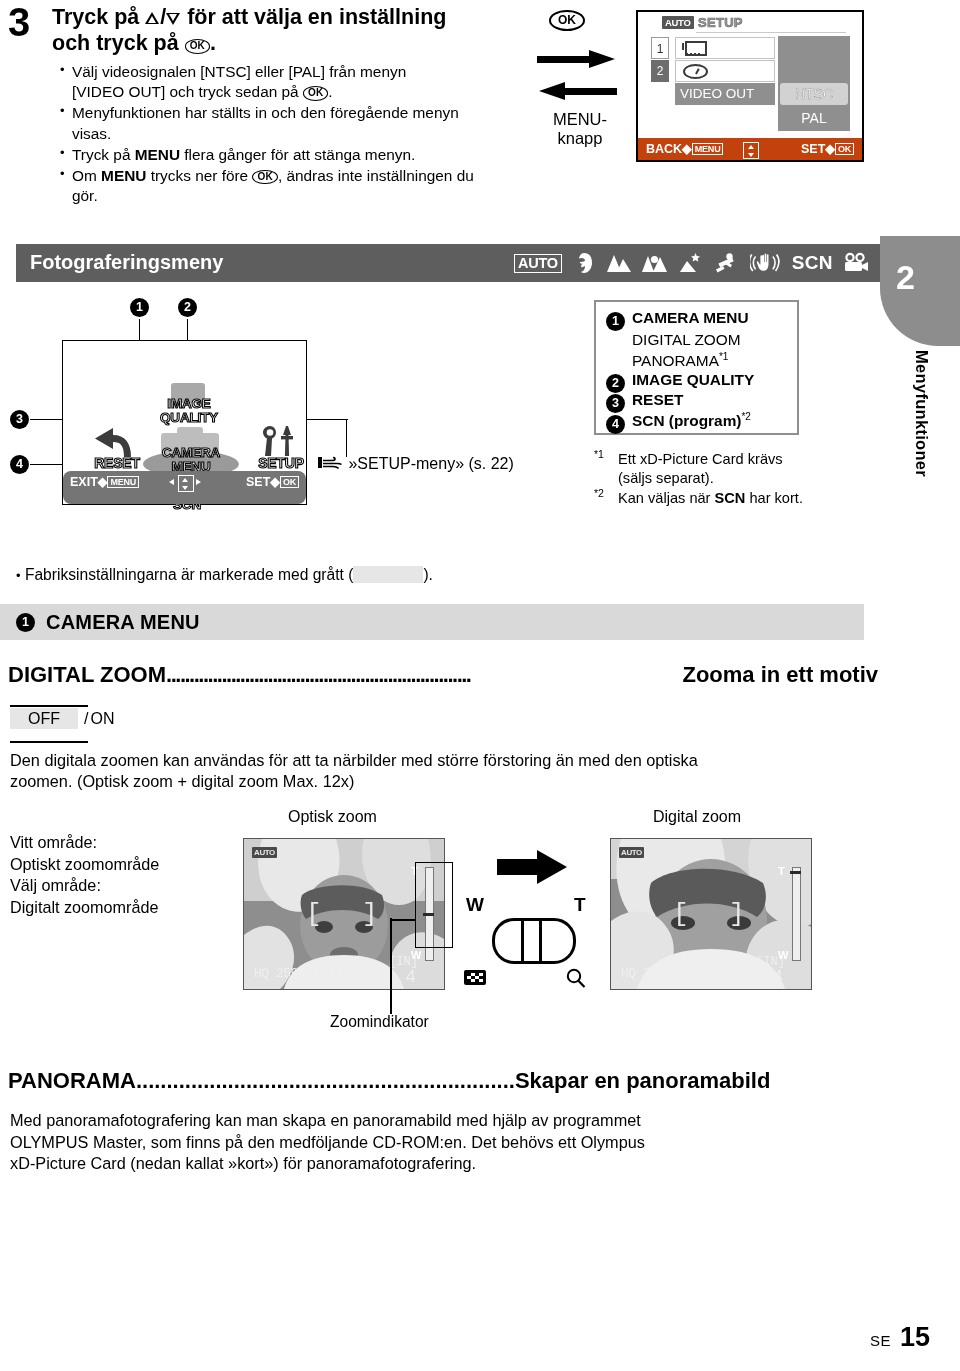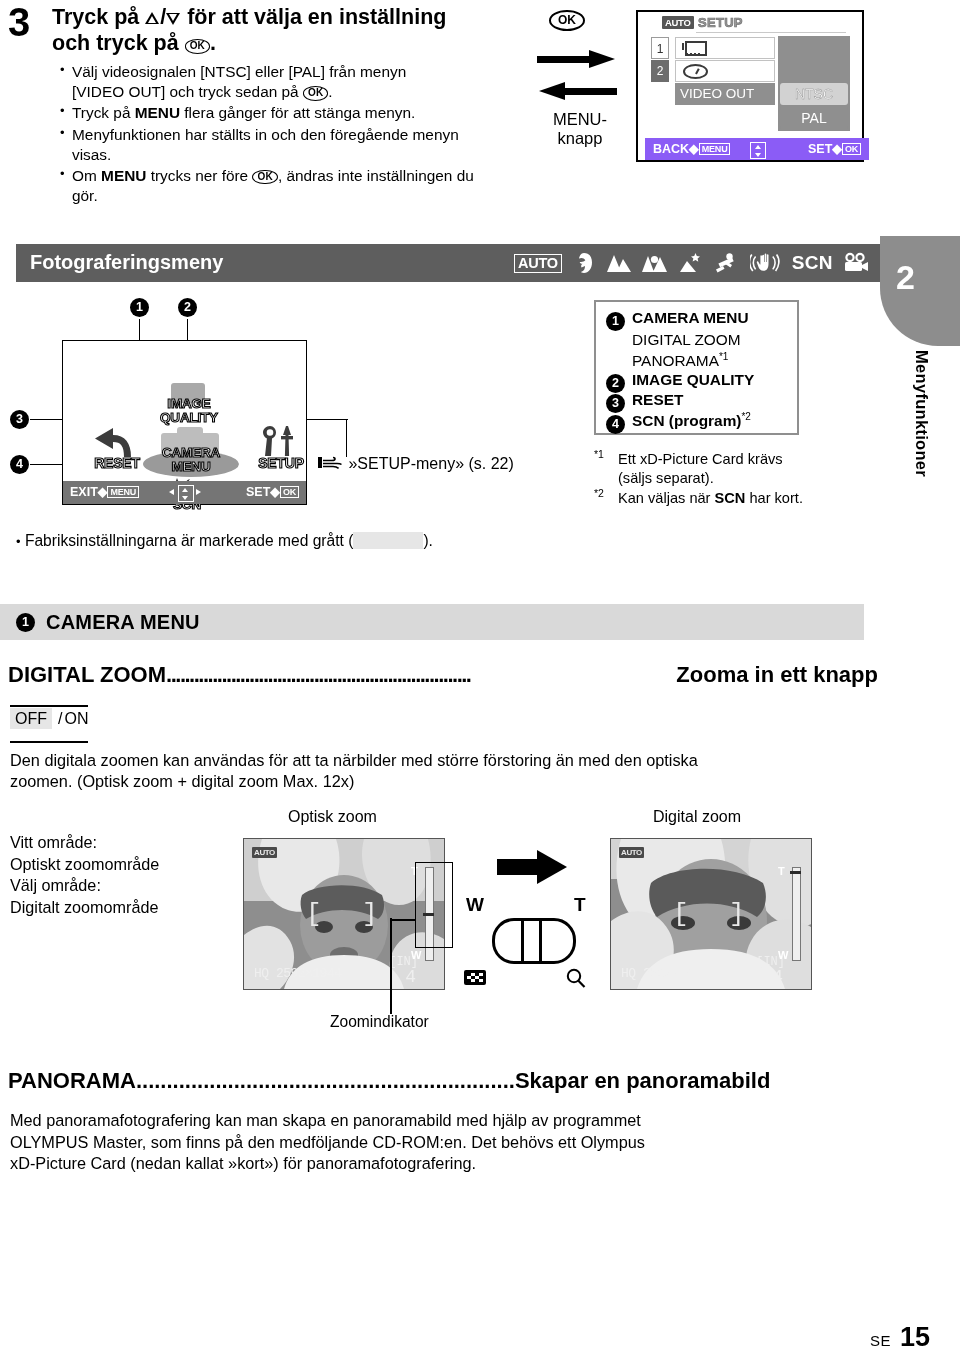--- a/index.html
+++ b/index.html
@@ -85,21 +85,21 @@
   .clock-icon:after { content:""; position:absolute; left:10px; top:2px; width:1.8px; height:6px;
       background:#3a3a3a; transform:rotate(28deg); transform-origin:bottom;}
   .videoout { position:absolute; left:37px; top:71px; width:100px; height:22px; background:#8f8f8f;
       color:#fff; font-size:13.5px; line-height:22px; padding-left:5px; box-sizing:border-box;}
   .right-panel { position:absolute; left:140px; top:24px; width:72px; height:95px; background:#8f8f8f; }
   .opt-ntsc { position:absolute; left:142px; top:71px; width:68px; height:22px; background:#d2d2d2;
       color:#fff; -webkit-text-stroke:.4px #8a8a8a; font-size:14px; line-height:22px; text-align:center;
       border-radius:3px; box-sizing:border-box;}
   .opt-pal { position:absolute; left:142px; top:95px; width:68px; height:22px; background:#8f8f8f;
       color:#fff; font-size:14px; line-height:22px; text-align:center; border-radius:3px; box-sizing:border-box;}
-  .lcd-bottom { position:absolute; left:0; bottom:0; width:100%; height:22px; background:#8b5cf6;margin-left:7px; }
+  .lcd-bottom { position:absolute; left:0; bottom:0; width:100%; height:22px; background:#c2410c; }
   .lcd-bottom .back { position:absolute; left:8px; top:3px; color:#fff; font-size:12.5px; font-weight:bold; }
   .lcd-bottom .set { position:absolute; right:8px; top:3px; color:#fff; font-size:12.5px; font-weight:bold; }
   .key-box { display:inline-block; border:1.4px solid #fff; font-size:9px; padding:0 2px; font-weight:bold;
       vertical-align:1.5px; letter-spacing:-.2px;}
   .ud-pad { position:absolute; left:50%; top:4px; margin-left:-7px; width:14px; height:15px; border:1.3px solid #fff;}
   .ud-pad:before{content:"";position:absolute;left:3.5px;top:1.5px;width:0;height:0;
       border-left:3.2px solid transparent;border-right:3.2px solid transparent;border-bottom:4.2px solid #fff;}
   .ud-pad:after{content:"";position:absolute;left:3.5px;bottom:1.5px;width:0;height:0;
       border-left:3.2px solid transparent;border-right:3.2px solid transparent;border-top:4.2px solid #fff;}
 
@@ -139,21 +139,21 @@
   .cam-ellipse { position:absolute; left:80px; top:110px; width:96px; height:26px; background:#9a9a9a;
       border-radius:50%; }
   .cam-body { position:absolute; left:98px; top:92px; width:58px; height:22px; background:#bdbdbd;
       border-radius:3px; }
   .cam-body:before { content:""; position:absolute; left:16px; top:-6px; width:26px; height:7px;
       background:#bdbdbd; border-radius:3px 3px 0 0;}
   .iq-cam { position:absolute; left:108px; top:42px; width:34px; height:20px; background:#a9a9a9; border-radius:3px;}
   .reset-arrow { position:absolute; left:28px; top:86px; width:48px; height:34px; }
   .wrench { position:absolute; left:196px; top:84px; width:40px; height:34px; }
   .scn-ico { position:absolute; left:108px; top:136px; width:34px; height:22px; }
-  .mm-bottom { position:absolute; left:0; bottom:0; width:100%; height:23px; background:#757575; }
+  .mm-bottom { position:absolute; left:0; bottom:0; width:100%; height:33px; background:#757575;border-radius:8px; }
   .mm-bottom .exit { position:absolute; left:7px; top:3px; color:#fff; font-size:12.5px; font-weight:bold;}
   .mm-bottom .setk { position:absolute; right:7px; top:3px; color:#fff; font-size:12.5px; font-weight:bold;}
   .lrud { position:absolute; left:50%; margin-left:-16px; top:4px; width:32px; height:15px; }
   .lrud .mid { position:absolute; left:9px; top:0; width:14px; height:15px; border:1.3px solid #fff; }
   .lrud .mid:before{content:"";position:absolute;left:3.5px;top:1.5px;width:0;height:0;
       border-left:3.2px solid transparent;border-right:3.2px solid transparent;border-bottom:4.2px solid #fff;}
   .lrud .mid:after{content:"";position:absolute;left:3.5px;bottom:1.5px;width:0;height:0;
       border-left:3.2px solid transparent;border-right:3.2px solid transparent;border-top:4.2px solid #fff;}
   .lrud .lt{position:absolute;left:0;top:4px;width:0;height:0;
       border-top:3.6px solid transparent;border-bottom:3.6px solid transparent;border-right:5px solid #fff;}
@@ -166,39 +166,39 @@
   
   #legend-box { left:594px; top:300px; width:205px; height:135px; border:2px solid #8f8f8f;
       background:#fff; box-sizing:border-box; }
   .lg-row { position:absolute; left:10px; font-size:15.4px; line-height:1.08; }
   .lg-b { font-weight:bold; }
   .sup { font-size:10px; vertical-align:6px; }
   #footnotes { left:594px; top:448px; width:300px; font-size:14.6px; line-height:1.27; }
   .fn-mark { display:inline-block; width:24px; font-size:10.5px; vertical-align:6px; }
 
   
-  #fab-note { left:16px; top:532px; font-size:15.6px; }
+  #fab-note { left:16px; top:566px; font-size:15.6px; }
   .swatch { display:inline-block; width:70px; height:17px; background:#e6e6e6; vertical-align:-3px; }
 
   
   #cam-menu-bar { left:0; top:604px; width:864px; height:36px; background:#d9d9d9; }
   #cam-menu-bar .cnum2 { position:absolute; left:16px; top:9px; width:19px; height:19px; border-radius:50%;
       background:#000; color:#fff; font-size:12.5px; font-weight:bold; text-align:center; line-height:19px;}
   #cam-menu-bar .txt { position:absolute; left:46px; top:7px; font-size:20px; font-weight:bold; letter-spacing:.2px;}
 
   
   .entry-head { position:absolute; font-size:22px; font-weight:bold; white-space:nowrap; }
   #dz-head { left:8px; top:662px; width:870px; display:flex; }
   #dz-head .left { }
   #dz-head .dots2 { flex:1; overflow:hidden; letter-spacing:-1.5px; }
   #dz-head .right { }
 
   .opt-line { position:absolute; font-size:16px; }
   #dz-opt { left:10px; top:710px; }
-  #dz-opt .hl { background:#e6e6e6; padding:2px 5px; }
+  #dz-opt .hl { background:#e6e6e6; padding:2px 18px; }
   #dz-opt .sep { padding:2px 2px 2px 6px; }
   .opt-rule-top { position:absolute; left:10px; top:705px; width:78px; height:1.6px; background:#000;}
   .opt-rule-bot { position:absolute; left:10px; top:741px; width:78px; height:1.6px; background:#000;}
 
   #dz-body { left:10px; top:750px; width:870px; font-size:16.3px; line-height:1.28; }
 
   .fig-cap { position:absolute; font-size:16px; }
   #cap-optisk { left:288px; top:808px; }
   #cap-digital { left:653px; top:808px; }
   #vitt-block { left:10px; top:832px; font-size:16.2px; line-height:1.33; }
@@ -261,24 +261,24 @@
   <div class="step-head">
     <span>Tryck på </span><span class="tri-up-o"></span><span>/</span><span class="tri-dn-o"></span><span> för att välja en inställning och tryck på </span><span class="ok-pill">OK</span><span>.</span>
   </div>
   <div class="bullets">
     <div class="bullet">
       <span>Välj videosignalen [NTSC] eller [PAL] från menyn</span><br>
       <span>[VIDEO OUT] och tryck sedan på</span>
       <span class="ok-pill">OK</span>.
     </div>
     <div class="bullet">
+      <span>Menyfunktionen har ställts in och den föregående menyn visas.</span>
+    </div>
+    <div class="bullet">
       <span>Tryck på </span><b>MENU</b><span> flera gånger för att stänga menyn.</span>
-    </div>
-    <div class="bullet">
-      <span>Menyfunktionen har ställts in och den föregående menyn visas.</span>
     </div>
     <div class="bullet">
       <span>Om </span><b>MENU</b><span> trycks ner före </span><span class="ok-pill">OK</span><span>, ändras inte inställningen du gör.</span>
     </div>
   </div>
 </div>
 
 <div class="abs" id="ok-menu-col">
   <div class="ok-big">OK</div>
   <div class="arrow-r">
@@ -483,21 +483,21 @@
 </div>
 
 <div class="abs" id="cam-menu-bar">
   <div class="cnum2">1</div>
   <div class="txt">CAMERA MENU</div>
 </div>
 
 <div class="abs entry-head" id="dz-head">
   <span class="left">DIGITAL ZOOM</span>
   <span class="dots2">..................................................................</span>
-  <span class="right">Zooma in ett knapp</span>
+  <span class="right">Zooma in ett motiv</span>
 </div>
 <div class="opt-rule-top"></div>
 <div class="abs opt-line" id="dz-opt">
   <span class="hl">OFF</span><span class="sep">/</span><span>ON</span>
 </div>
 <div class="opt-rule-bot"></div>
 
 <div class="abs" id="dz-body">
   <span>Den digitala zoomen kan användas för att ta närbilder med större förstoring än med den optiska</span><br>
   <span>zoomen. (Optisk zoom + digital zoom  Max. 12x)</span>

